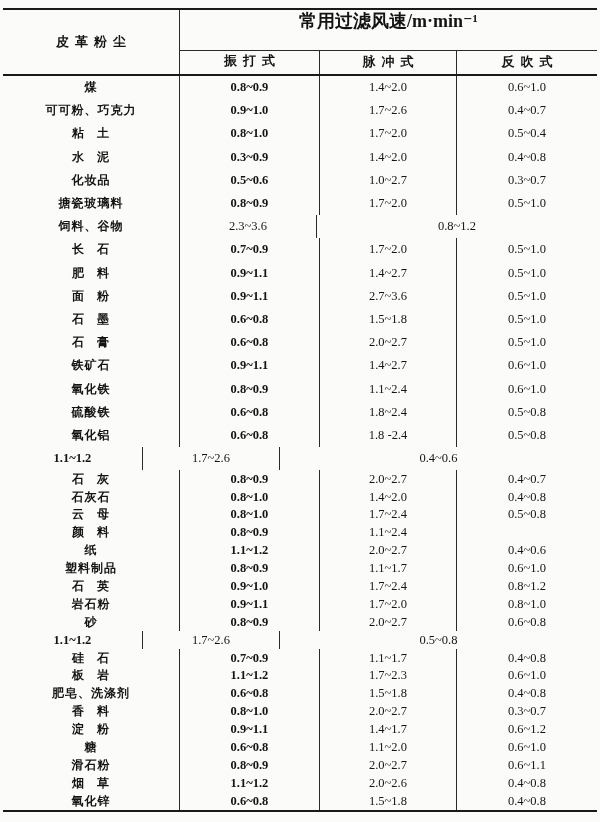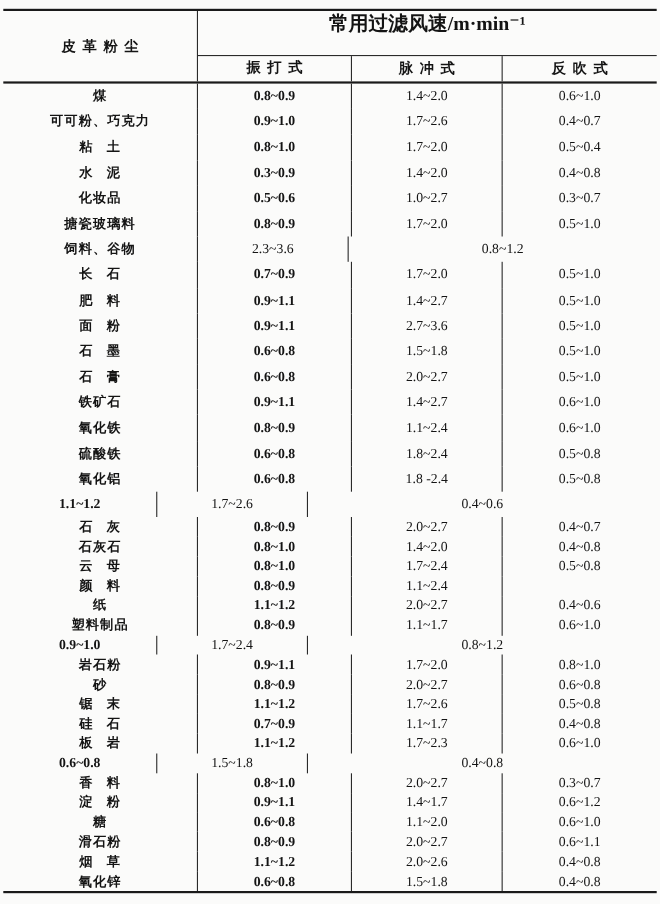--- a/index.html
+++ b/index.html
@@ -211,55 +211,56 @@
           <div class="cell c3">2.0~2.7</div>
           <div class="cell c4">0.4~0.6</div>
         </div>
         <div class="row short">
           <div class="cell c1">塑料制品</div>
           <div class="cell c2">0.8~0.9</div>
           <div class="cell c3">1.1~1.7</div>
           <div class="cell c4">0.6~1.0</div>
         </div>
         <div class="row short">
+          <div class="cell c1">石 英</div>
           <div class="cell c2">0.9~1.0</div>
           <div class="cell c3">1.7~2.4</div>
           <div class="cell c4">0.8~1.2</div>
         </div>
         <div class="row short">
           <div class="cell c1">岩石粉</div>
           <div class="cell c2">0.9~1.1</div>
           <div class="cell c3">1.7~2.0</div>
           <div class="cell c4">0.8~1.0</div>
         </div>
         <div class="row short">
           <div class="cell c1">砂</div>
           <div class="cell c2">0.8~0.9</div>
           <div class="cell c3">2.0~2.7</div>
           <div class="cell c4">0.6~0.8</div>
         </div>
         <div class="row short">
-          <div class="cell c1">锯 末</div>
           <div class="cell c2">1.1~1.2</div>
           <div class="cell c3">1.7~2.6</div>
           <div class="cell c4">0.5~0.8</div>
         </div>
         <div class="row short">
           <div class="cell c1">硅 石</div>
           <div class="cell c2">0.7~0.9</div>
           <div class="cell c3">1.1~1.7</div>
           <div class="cell c4">0.4~0.8</div>
         </div>
         <div class="row short">
           <div class="cell c1">板 岩</div>
           <div class="cell c2">1.1~1.2</div>
           <div class="cell c3">1.7~2.3</div>
           <div class="cell c4">0.6~1.0</div>
         </div>
         <div class="row short">
+          <div class="cell c1">肥皂、洗涤剂</div>
           <div class="cell c2">0.6~0.8</div>
           <div class="cell c3">1.5~1.8</div>
           <div class="cell c4">0.4~0.8</div>
         </div>
         <div class="row short">
           <div class="cell c1">香 料</div>
           <div class="cell c2">0.8~1.0</div>
           <div class="cell c3">2.0~2.7</div>
           <div class="cell c4">0.3~0.7</div>
         </div>

